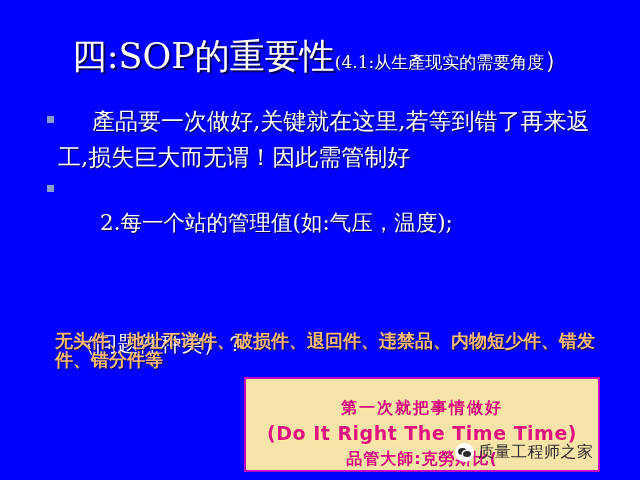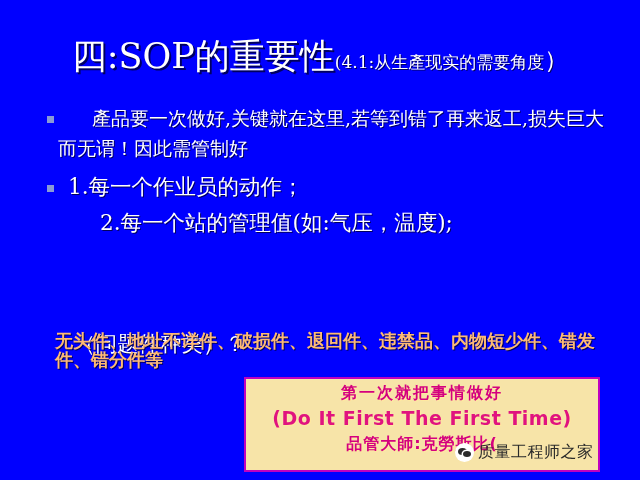--- a/index.html
+++ b/index.html
@@ -63,22 +63,22 @@
     width: 7px;
     height: 7px;
     background: #8a9ad6;
   }
 
   .para1 {
     position: absolute;
     left: 58px;
     top: 103px;
     width: 560px;
-    font-size: 19px;
-    line-height: 30px;
+    font-size: 23px;
+    line-height: 36px;
     text-indent: 34px;
   }
 
   .item1 {
     position: absolute;
     left: 68px;
     top: 172px;
     font-size: 21.5px;
     line-height: 30px;
   }
@@ -136,21 +136,21 @@
     border: 2px solid #c000c0;
     box-sizing: border-box;
     overflow: hidden;
   }
   .callout-line {
     text-align: center;
     font-weight: bold;
     white-space: nowrap;
   }
   .cl1 {
-    margin-top: 3px;
+    margin-top: 18px;
     font-family: Liberation Sans, sans-serif;
     font-size: 16px;
     line-height: 22px;
     color: #d4007f;
     letter-spacing: 2px;
     text-shadow: 1px 1px 0 #ffe9a0;
   }
   .cl2 {
     font-family: "DejaVu Sans", sans-serif;
     font-size: 19px;
@@ -222,33 +222,32 @@
 <div id="slide">
 
   <div class="title-row">
     <span class="title-main">四:SOP的重要性</span><span class="title-sub">(4.1:从生產现实的需要角度</span><span class="title-paren">）</span>
   </div>
 
   <div class="bullet-sq" style="left:47px; top:116px;"></div>
   <div class="body-text para1">產品要一次做好,关键就在这里,若等到错了再来返工,损失巨大而无谓！因此需管制好</div>
 
   <div class="bullet-sq" style="left:47px; top:185px;"></div>
-  <div class="body-text item1">1.每一个作业员的动作；</div>
 
   <div class="body-text item2">2.每一个站的管理值(如:气压，温度);</div>
 
   <div class="body-text question">
     <span class="q-l2">（问题件种类）？</span>
   </div>
 
   <div class="defects">无头件、地址不详件、破损件、退回件、违禁品、内物短少件、错发件、错分件等</div>
 
   <div class="callout">
     <div class="callout-line cl1">第一次就把事情做好</div>
-    <div class="callout-line cl2">(Do It First The First Time)</div>
+    <div class="callout-line cl2">(Do It Right The Time Time)</div>
     <div class="callout-line cl3">品管大師:克勞斯比(</div>
   </div>
 
   <div class="watermark">
     <span class="wechat-badge"></span>
     <span class="wm-text">质量工程师之家</span>
   </div>
 
 </div>
 

